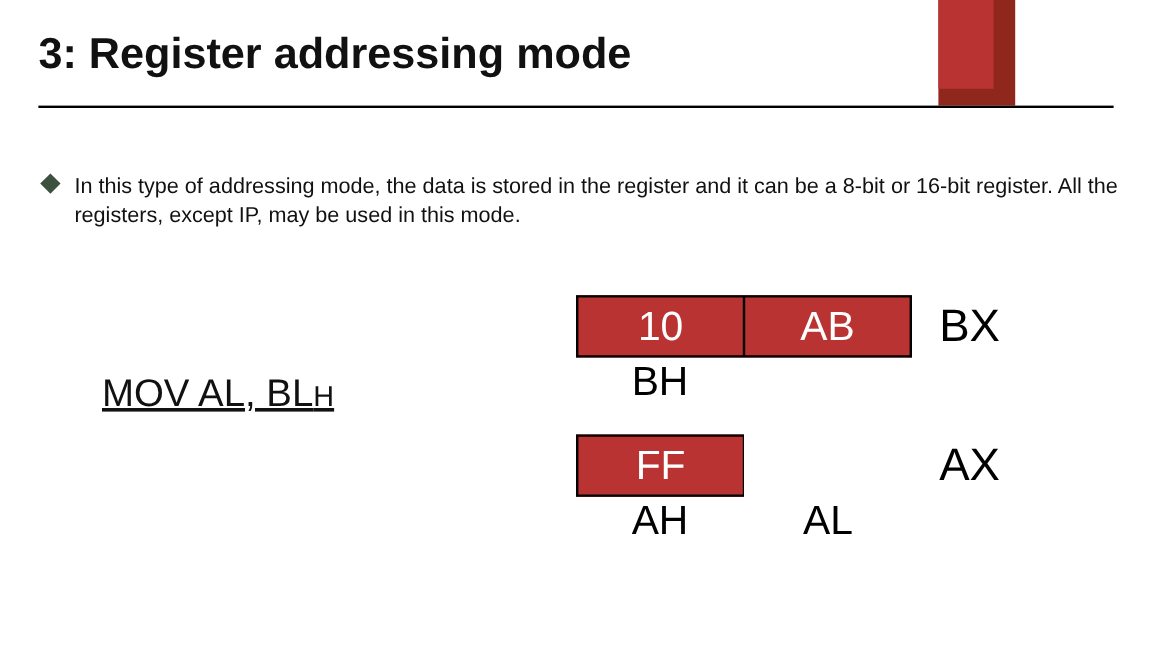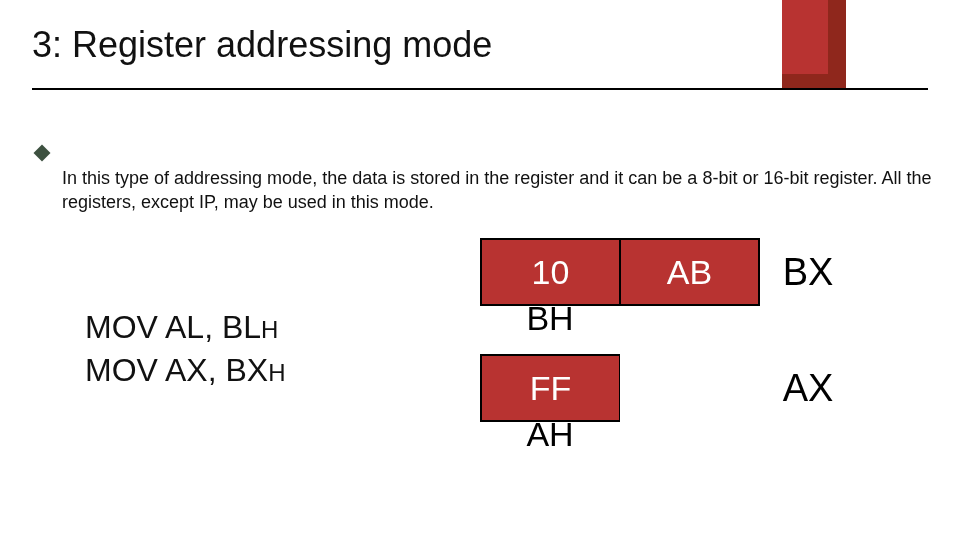--- a/index.html
+++ b/index.html
@@ -18,21 +18,21 @@
     overflow: hidden;
     position: relative;
   }
 
   
   .title {
     position: absolute;
     top: 24px;
     left: 32px;
     font-size: 36px;
-    font-weight: 400;
+    font-weight: 700;
   }
   .title-rule {
     position: absolute;
     top: 88px;
     left: 32px;
     width: 896px;
     height: 0;
     border-top: 2px solid #000;
   }
   .accent-tab-outer {
@@ -71,50 +71,50 @@
     border-bottom: 6px solid transparent;
     
     transform: rotate(45deg);
     background: #3d5140;
     width: 10px; height: 10px;
   }
   .bullet-text {
     font-size: 18px;
     line-height: 1.35;
     flex: 1;
-    margin-top: 23px;
   }
 
   
   .instr-block {
     position: absolute;
     top: 306px;
     left: 85px;
     font-size: 32px;
     line-height: 1.35;
+    text-decoration: underline;
   }
   .instr-line { white-space: nowrap; }
   .instr-suffix { font-size: 24px; }
 
   
   .reg-rows {
     position: absolute;
     top: 246px;
     left: 480px;
   }
   .reg-row {
     display: grid;
     grid-template-columns: 140px 140px 96px;
     grid-template-rows: 52px 40px;
     align-items: center;
     margin-bottom: 24px;
   }
   .reg-cell {
     grid-row: 1;
-    height: 68px;
+    height: 52px;
     background: var(--accent);
     border: 2px solid #000;
     display: flex;
     align-items: center;
     justify-content: center;
     font-size: 34px;
     color: #fff;
     font-weight: 400;
   }
   .reg-cell.left  { border-right-width: 1px; }
@@ -143,33 +143,31 @@
 
 <div class="bullet-row">
   <div class="bullet-icon"></div>
   <div class="bullet-text">In this type of addressing mode, the data is stored in the register and it can be a 8-bit or 16-bit register. All the registers, except IP, may be used in this mode.</div>
 </div>
 
 <div class="instr-block">
   <div class="instr-line">
     <span>MOV AL, BL</span><span class="instr-suffix">H</span>
   </div>
-  <div class="instr-line">
-    <span>MOV AX, BX</span><span class="instr-suffix">H</span>
-  </div>
 </div>
 
 <div class="reg-rows">
 
   <div class="reg-row">
     <div class="reg-cell left">10</div>
     <div class="reg-cell right">AB</div>
     <div class="reg-name">BX</div>
     <div class="reg-label" style="grid-column:1">BH</div>
   </div>
 
   <div class="reg-row">
     <div class="reg-cell left">FF</div>
     <div class="reg-name">AX</div>
     <div class="reg-label" style="grid-column:1">AH</div>
+    <div class="reg-label" style="grid-column:2">AL</div>
   </div>
 
 </div>
 
 </body></html>

